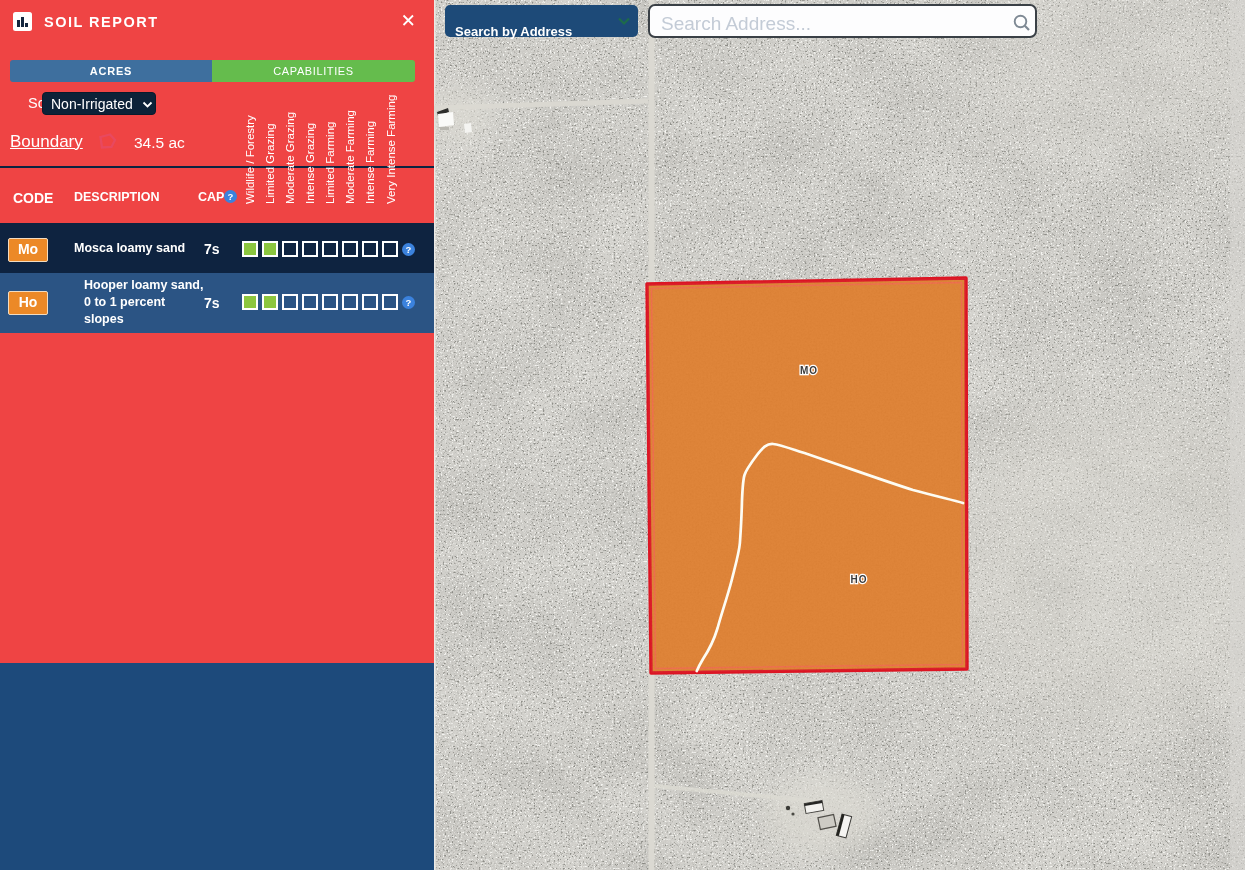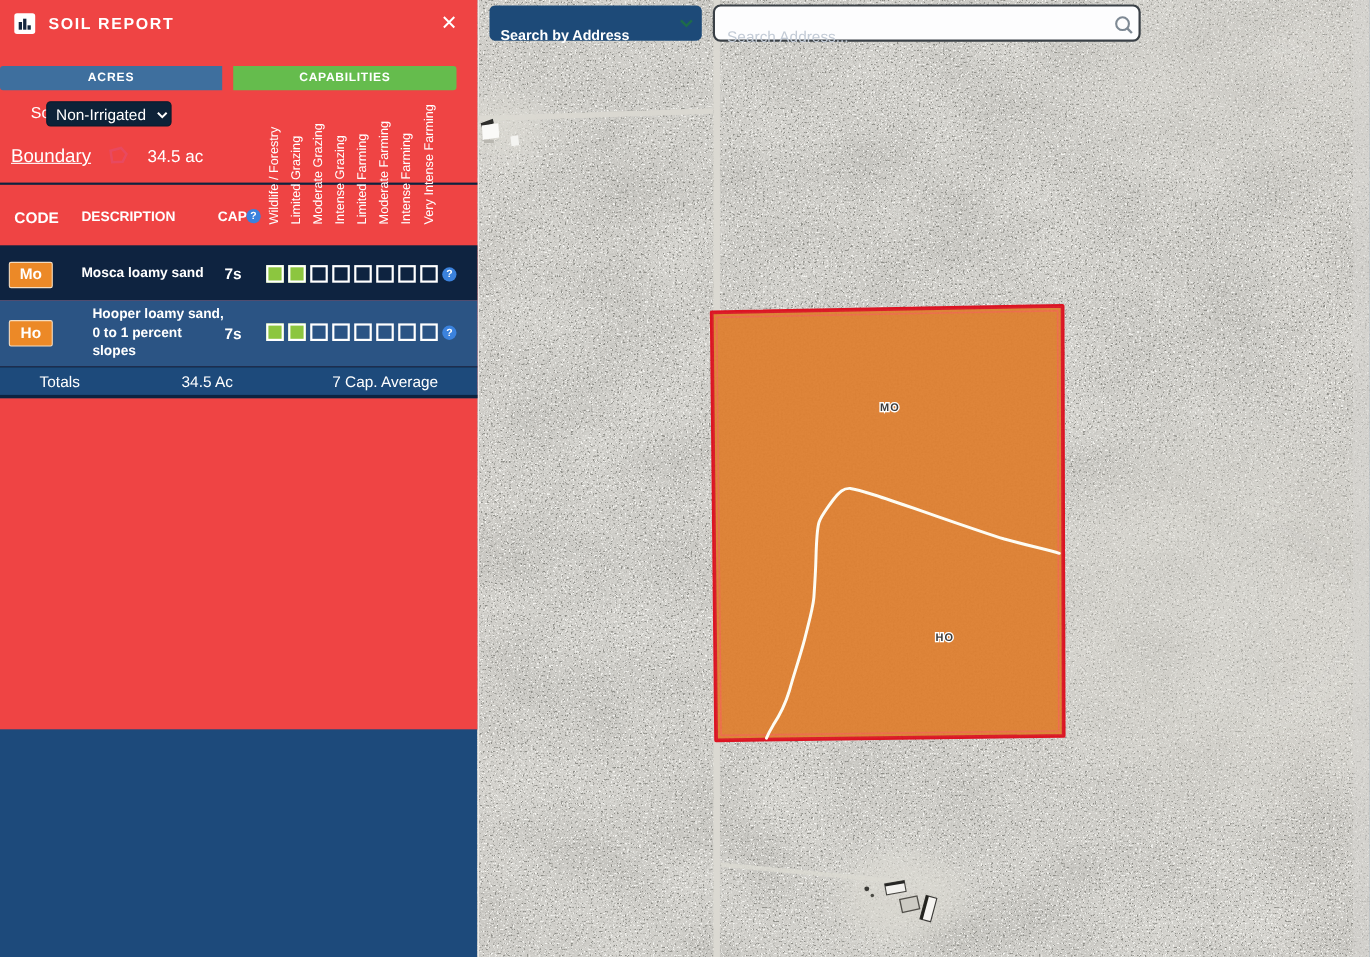--- a/index.html
+++ b/index.html
@@ -109,44 +109,44 @@
 </div>
 
 <div class="abs" style="left:445px;top:5px;width:193px;height:32px;background:#1d4a78;border-radius:5px;">
   <div class="abs" style="left:10px;top:9px;color:#fff;font-size:13px;font-weight:bold;margin-top:10px;">Search by Address</div>
   <svg class="abs" style="left:172px;top:12px;" width="14" height="9" viewBox="0 0 14 9">
         <path d="M2,1.5 L7,6.5 L12,1.5" fill="none" stroke="#1d6b4b" stroke-width="2.2"></path>
       </svg>
 </div>
 
 <div class="abs" style="left:648px;top:4px;width:389px;height:34px;background:#fdfdfe;border:2px solid #3a4046;border-radius:7px;box-sizing:border-box;">
-  <div class="abs" style="left:11px;top:7px;color:#c3cbd6;font-size:14px;margin-top:12px;">Search Address...</div>
+  <div class="abs" style="left:11px;top:7px;color:#c3cbd6;font-size:19px;">Search Address...</div>
   <svg class="abs" style="left:362px;top:7px;" width="19" height="19" viewBox="0 0 19 19">
         <circle cx="8.5" cy="8.5" r="5.8" fill="none" stroke="#7e8994" stroke-width="1.9"></circle>
         <path d="M12.8,12.8 L17,17" stroke="#7e8994" stroke-width="2.2"></path>
       </svg>
 </div>
 
 <div class="abs" id="sidebar" style="left:0;top:0;width:434px;height:663px;background:#ef4444;">
 
   <div class="abs" style="left:13px;top:12px;width:19px;height:19px;background:#fff;border-radius:2.5px;">
     <div class="abs" style="left:4px;top:8px;width:2.6px;height:7px;background:#14273f;"></div>
     <div class="abs" style="left:8.2px;top:5px;width:2.6px;height:10px;background:#14273f;"></div>
     <div class="abs" style="left:12.4px;top:11px;width:2.6px;height:4px;background:#14273f;"></div>
   </div>
 
   <div class="abs" style="left:44px;top:14px;color:#fff;font-size:14.5px;font-weight:bold;letter-spacing:1.5px;">SOIL REPORT</div>
 
   <svg class="abs" style="left:402px;top:14px;" width="13" height="13" viewBox="0 0 13 13">
         <path d="M1.5,1.5 L11,11 M11,1.5 L1.5,11" stroke="#fff" stroke-width="1.8"></path>
       </svg>
 
-  <div class="abs" style="left:0;top:60px;width:202px;height:22px;background:#3e6f9e;border-radius:3px 0 0 3px;color:#fff;font-size:11px;font-weight:bold;letter-spacing:0.8px;text-align:center;line-height:23px;">ACRES</div>
-
-  <div class="abs" style="left:212px;top:60px;width:203px;height:22px;background:#65bc4d;border-radius:0 3px 3px 0;color:#fff;font-size:11px;font-weight:bold;letter-spacing:0.6px;text-align:center;line-height:23px;">CAPABILITIES</div>
+  <div class="abs" style="left:10px;top:60px;width:202px;height:22px;background:#3e6f9e;border-radius:3px 0 0 3px;color:#fff;font-size:11px;font-weight:bold;letter-spacing:0.8px;text-align:center;line-height:23px;">ACRES</div>
+
+  <div class="abs" style="left:212px;top:60px;width:203px;height:22px;background:#65bc4d;border-radius:0 3px 3px 0;color:#fff;font-size:11px;font-weight:normal;letter-spacing:0.6px;text-align:center;line-height:23px;">CAPABILITIES</div>
 
   <div class="abs" style="left:28px;top:95px;color:#fff;font-size:14.5px;">Soil:</div>
 
   <div class="abs" style="left:42px;top:92px;width:114px;height:23px;background:#0d2238;border:1px solid #091a2c;border-radius:4px;box-sizing:border-box;">
     <div class="abs" style="left:8px;top:3px;color:#fff;font-size:14px;">Non-Irrigated</div>
     <svg class="abs" style="left:99px;top:8px;" width="11" height="8" viewBox="0 0 11 8">
           <path d="M1.5,1.5 L5.5,5.5 L9.5,1.5" fill="none" stroke="#fff" stroke-width="1.8"></path>
         </svg>
   </div>
 
@@ -210,25 +210,20 @@
     <div class="abs cb" style="left:282px;top:21px;"></div>
     <div class="abs cb" style="left:302px;top:21px;"></div>
     <div class="abs cb" style="left:322px;top:21px;"></div>
     <div class="abs cb" style="left:342px;top:21px;"></div>
     <div class="abs cb" style="left:362px;top:21px;"></div>
     <div class="abs cb" style="left:382px;top:21px;"></div>
 
     <div class="abs qmark" style="left:402px;top:23px;">?</div>
   </div>
 
-  <div class="abs" style="left:0;top:333px;width:434px;height:29px;background:#1d4a7b;border-top:1px solid #0c2340;border-bottom:3px solid #0c2340;box-sizing:border-box;">
-    <div class="abs" style="left:36px;top:5px;color:#fff;font-size:14px;">Totals</div>
-    <div class="abs" style="left:165px;top:5px;color:#fff;font-size:14px;">34.5 Ac</div>
-    <div class="abs" style="left:302px;top:5px;color:#fff;font-size:14px;">7 Cap. Average</div>
-  </div>
 
 </div>
 </div>
 <style>
   .rothdr{color:#fff;font-size:11.5px;height:12px;line-height:12px;white-space:nowrap;transform:rotate(-90deg);transform-origin:0 100%;}
   .qmark{width:13px;height:13px;border-radius:50%;background:#3b82dd;color:#fff;font-size:9.5px;font-weight:bold;text-align:center;line-height:13px;}
   .badge{width:40px;height:24px;background:#ec8927;border:1.5px solid #f3dcc0;border-radius:2px;box-sizing:border-box;color:#fff;font-size:14px;font-weight:bold;text-align:center;line-height:21px;}
   .cb{width:15.5px;height:15.5px;border:2px solid #fff;box-sizing:border-box;}
   .cb.on{background:#8cc63f;}
 </style>

